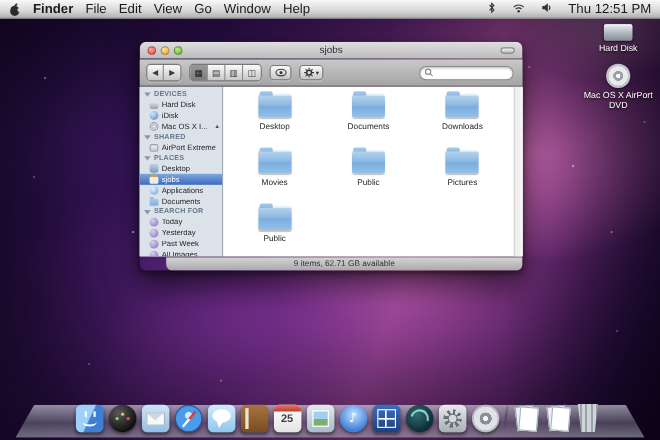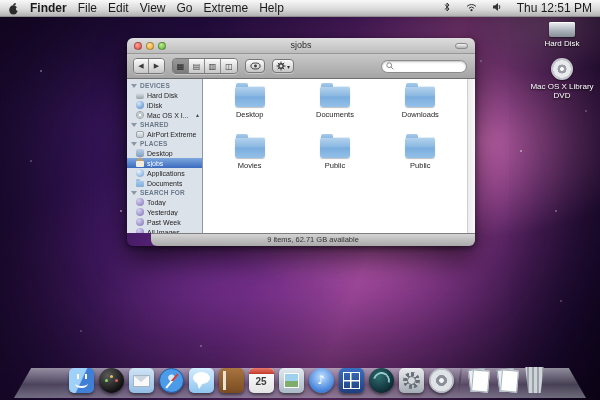--- a/index.html
+++ b/index.html
@@ -184,21 +184,21 @@
       <ellipse cx="5.4" cy="7.9" rx="4.2" ry="4.6" fill="#2a2a2a"></ellipse>
       <circle cx="9.5" cy="7.0" r="1.7" fill="#d9d9d9"></circle>
       <ellipse cx="6.6" cy="2.3" rx="1.5" ry="0.9" fill="#2a2a2a" transform="rotate(-35 6.6 2.3)"></ellipse>
     </svg>
   </span>
   <span class="mname bold">Finder</span>
   <span class="mname">File</span>
   <span class="mname">Edit</span>
   <span class="mname">View</span>
   <span class="mname">Go</span>
-  <span class="mname">Extreme</span>
+  <span class="mname">Window</span>
   <span class="mname">Help</span>
   <span class="mright">
     <span>
       <svg width="8" height="10" viewBox="0 0 8 10">
           <path d="M2 2.5 6 7 4 9V1l2 2L2 7.5" stroke="#333" fill="none" stroke-width="1"></path>
         </svg>
     </span>
     <span>
       <svg width="11" height="9" viewBox="0 0 11 9">
           <path d="M1 3.4a6.3 6.3 0 0 1 9 0" stroke="#333" fill="none"></path>
@@ -215,21 +215,21 @@
     <span class="clock">Thu 12:51 PM</span>
   </span>
 </div>
 
 <div class="dicon" id="hd">
   <div class="hd-img"></div>
   <div>Hard Disk</div>
 </div>
 <div class="dicon" id="dvd">
   <div class="dvd-img"></div>
-  <div>Mac OS X Library DVD</div>
+  <div>Mac OS X AirPort DVD</div>
 </div>
 
 <div class="window">
   <div class="titlebar">
     <span class="lights">
       <span class="light l-close"></span>
       <span class="light l-min"></span>
       <span class="light l-zoom"></span>
     </span>
     <span>sjobs</span>
@@ -355,20 +355,24 @@
           <div class="folder"></div>
           <div class="flabel">Downloads</div>
         </div>
         <div class="fcell">
           <div class="folder"></div>
           <div class="flabel">Movies</div>
         </div>
         <div class="fcell">
           <div class="folder"></div>
           <div class="flabel">Public</div>
+        </div>
+        <div class="fcell">
+          <div class="folder"></div>
+          <div class="flabel">Pictures</div>
         </div>
         <div class="fcell">
           <div class="folder"></div>
           <div class="flabel">Public</div>
         </div>
       </div>
       <div class="scrolltrack"></div>
     </div>
   </div>
 

